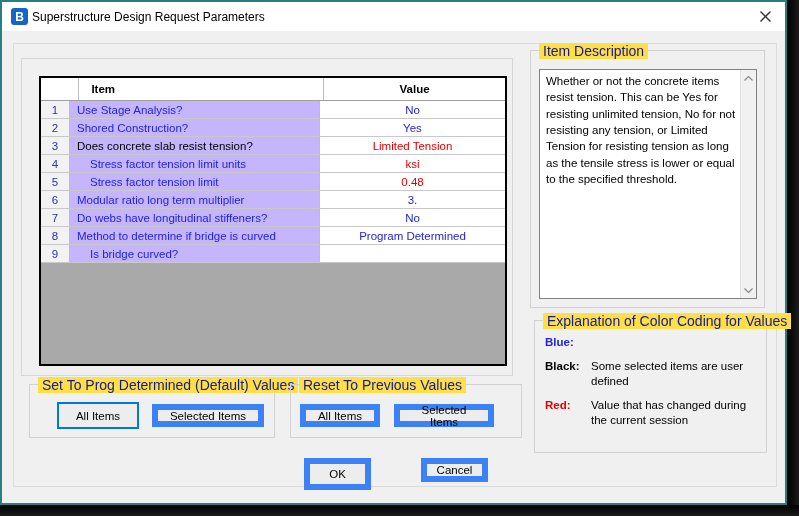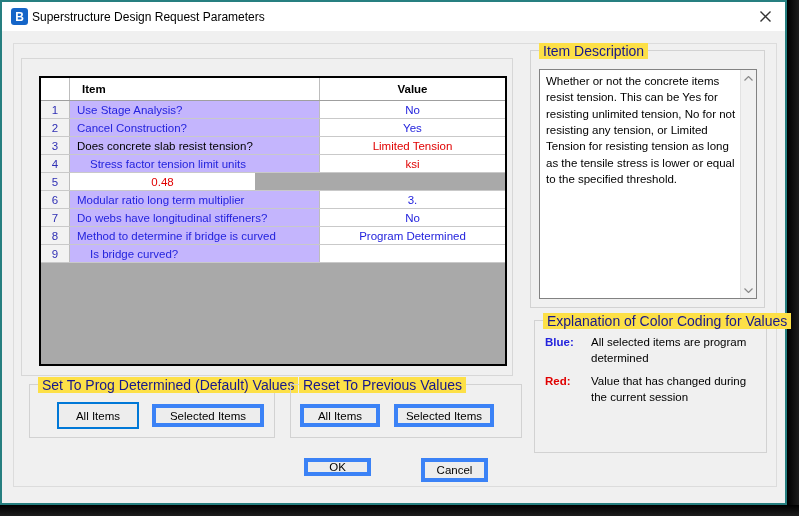--- a/index.html
+++ b/index.html
@@ -21,36 +21,36 @@
   .closebtn{margin-left:auto;width:40px;height:29px;display:flex;align-items:center;
     justify-content:center;cursor:default;}
   
   .outer-panel{position:absolute;left:11px;top:41px;width:762px;height:442px;
     border:1px solid #dcdcdc;}
   .table-panel{position:absolute;left:19px;top:56px;width:490px;height:316px;
     border:1px solid #d7d7d7;}
   
   .grid{position:absolute;left:37px;top:74px;width:468px;height:290px;box-sizing:border-box;
     border:2px solid #000;background:#a9a9a9;font-size:11.5px;}
-  .thead{display:flex;height:22px;background:#fff;border-bottom:1px solid #9f9f9f;}
+  .thead{display:flex;height:22px;background:#fff;border-bottom:1px solid #9f9f9f;padding-left:10px;}
   .trow{display:flex;height:17px;border-bottom:1px solid #c9c9c9;}
   .cell{box-sizing:border-box;display:flex;align-items:center;overflow:hidden;white-space:nowrap;}
   .c-num{width:29px;justify-content:center;background:#f2f2f2;border-right:1px solid #bdbdbd;}
   .c-item{width:250px;padding-left:7px;background:#c4b5fd;border-right:1px solid #bdbdbd;}
   .c-item.ind{padding-left:20px;}
   .c-val{width:185px;justify-content:center;background:#fff;}
   .thead .c-num{background:#fff;border-right:1px solid #bdbdbd;}
   .thead .c-item{background:#fff;font-weight:bold;padding-left:12px;color:#000;border-right:1px solid #bdbdbd;}
   .thead .c-val{background:#fff;font-weight:bold;color:#000;}
   
   .groupbox{position:absolute;box-sizing:border-box;border:1px solid #d2d2d2;}
   .gb-label{position:absolute;top:-8px;left:8px;background:#fde047;padding:0 4px;
     font-size:14px;white-space:nowrap;}
   
-  .btn{position:absolute;box-sizing:border-box;background:#ededed;border:4px solid #3b82f6;
+  .btn{position:absolute;box-sizing:border-box;background:#ededed;border:6px solid #3b82f6;
     font-size:11.5px;color:#000;display:flex;align-items:center;justify-content:center;
     font-family:inherit;cursor:default;}
   .btn.focused{border:2px solid #0078d7;}
   
   .desc-group{left:528px;top:48px;width:235px;height:258px;}
   .descbox{position:absolute;left:8px;top:18px;width:218px;height:230px;box-sizing:border-box;
     background:#fff;border:1px solid #828282;}
   .desctext{position:absolute;left:0;top:0;right:16px;bottom:0;padding:3px 2px 3px 6px;
     font-size:11.5px;line-height:1.42;color:#000;}
   .vscroll{position:absolute;top:0;right:0;bottom:0;width:15px;background:#f1f1f1;
@@ -95,35 +95,36 @@
         <div class="cell c-val">Value</div>
       </div>
       <div id="tbody">
           <div class="trow">
             <div class="cell c-num" style="color: rgb(47, 47, 180);">1</div>
             <div class="cell c-item" style="color: rgb(35, 35, 221);">Use Stage Analysis?</div>
             <div class="cell c-val" style="color: rgb(35, 35, 221);">No</div>
           </div>
           <div class="trow">
             <div class="cell c-num" style="color: rgb(47, 47, 180);">2</div>
-            <div class="cell c-item" style="color: rgb(35, 35, 221);">Cancel Construction?</div>
+            <div class="cell c-item" style="color: rgb(35, 35, 221);">Shored Construction?</div>
             <div class="cell c-val" style="color: rgb(35, 35, 221);">Yes</div>
           </div>
           <div class="trow">
             <div class="cell c-num" style="color: rgb(47, 47, 180);">3</div>
             <div class="cell c-item" style="color: rgb(0, 0, 0);">Does concrete slab resist tension?</div>
             <div class="cell c-val" style="color: rgb(224, 0, 0);">Limited Tension</div>
           </div>
           <div class="trow">
             <div class="cell c-num" style="color: rgb(47, 47, 180);">4</div>
             <div class="cell c-item ind" style="color: rgb(35, 35, 221);">Stress factor tension limit units</div>
             <div class="cell c-val" style="color: rgb(224, 0, 0);">ksi</div>
           </div>
           <div class="trow">
             <div class="cell c-num" style="color: rgb(47, 47, 180);">5</div>
+            <div class="cell c-item ind" style="color: rgb(35, 35, 221);">Stress factor tension limit</div>
             <div class="cell c-val" style="color: rgb(224, 0, 0);">0.48</div>
           </div>
           <div class="trow">
             <div class="cell c-num" style="color: rgb(47, 47, 180);">6</div>
             <div class="cell c-item" style="color: rgb(35, 35, 221);">Modular ratio long term multiplier</div>
             <div class="cell c-val" style="color: rgb(35, 35, 221);">3.</div>
           </div>
           <div class="trow">
             <div class="cell c-num" style="color: rgb(47, 47, 180);">7</div>
             <div class="cell c-item" style="color: rgb(35, 35, 221);">Do webs have longitudinal stiffeners?</div>
@@ -147,21 +148,21 @@
     </div>
     <button class="btn focused" style="left:55px;top:400px;width:82px;height:27px;">All Items</button>
     <button class="btn" style="left:150px;top:402px;width:112px;height:23px;">Selected Items</button>
 
     <div class="groupbox" style="left:288px;top:382px;width:232px;height:54px;">
       <div class="gb-label" style="color: rgb(23, 23, 140);">Reset To Previous Values</div>
     </div>
     <button class="btn" style="left:298px;top:402px;width:80px;height:23px;">All Items</button>
     <button class="btn" style="left:392px;top:402px;width:100px;height:23px;">Selected Items</button>
 
-    <button class="btn" style="left:302px;top:456px;width:67px;height:18px;">OK</button>
+    <button class="btn" style="left:302px;top:456px;width:67px;height:32px;">OK</button>
     <button class="btn" style="left:419px;top:456px;width:67px;height:24px;">Cancel</button>
 
     <div class="groupbox desc-group">
       <div class="gb-label" style="color: rgb(23, 23, 140);">Item Description</div>
       <div class="descbox">
         <div class="desctext">Whether or not the concrete items resist tension. This can be Yes for resisting unlimited tension, No for not resisting any tension, or Limited Tension for resisting tension as long as the tensile stress is lower or equal to the specified threshold.</div>
         <div class="vscroll">
           <div class="sarrow up">
             <svg width="9" height="5" viewBox="0 0 9 5">
                 <path d="M0.5 4.5 L4.5 0.5 L8.5 4.5" stroke="#8a8a8a" stroke-width="1.2" fill="none"></path>
@@ -174,21 +175,24 @@
           </div>
         </div>
       </div>
     </div>
 
     <div class="groupbox legend-group">
       <div class="gb-label" style="color: rgb(23, 23, 140);">Explanation of Color Coding for Values</div>
       <div class="legend-body" id="legend-body">
           <div class="lrow">
             <div class="lkey" style="color: rgb(35, 35, 221);">Blue:</div>
-            <div class="ltext">All selected items are program determined</div>
+          </div>
+          <div class="lrow">
+            <div class="lkey" style="color: rgb(0, 0, 0);">Black:</div>
+            <div class="ltext">Some selected items are user defined</div>
           </div>
           <div class="lrow">
             <div class="lkey" style="color: rgb(224, 0, 0);">Red:</div>
             <div class="ltext">Value that has changed during the current session</div>
           </div>
         </div>
     </div>
 
   </div>
 </div>

